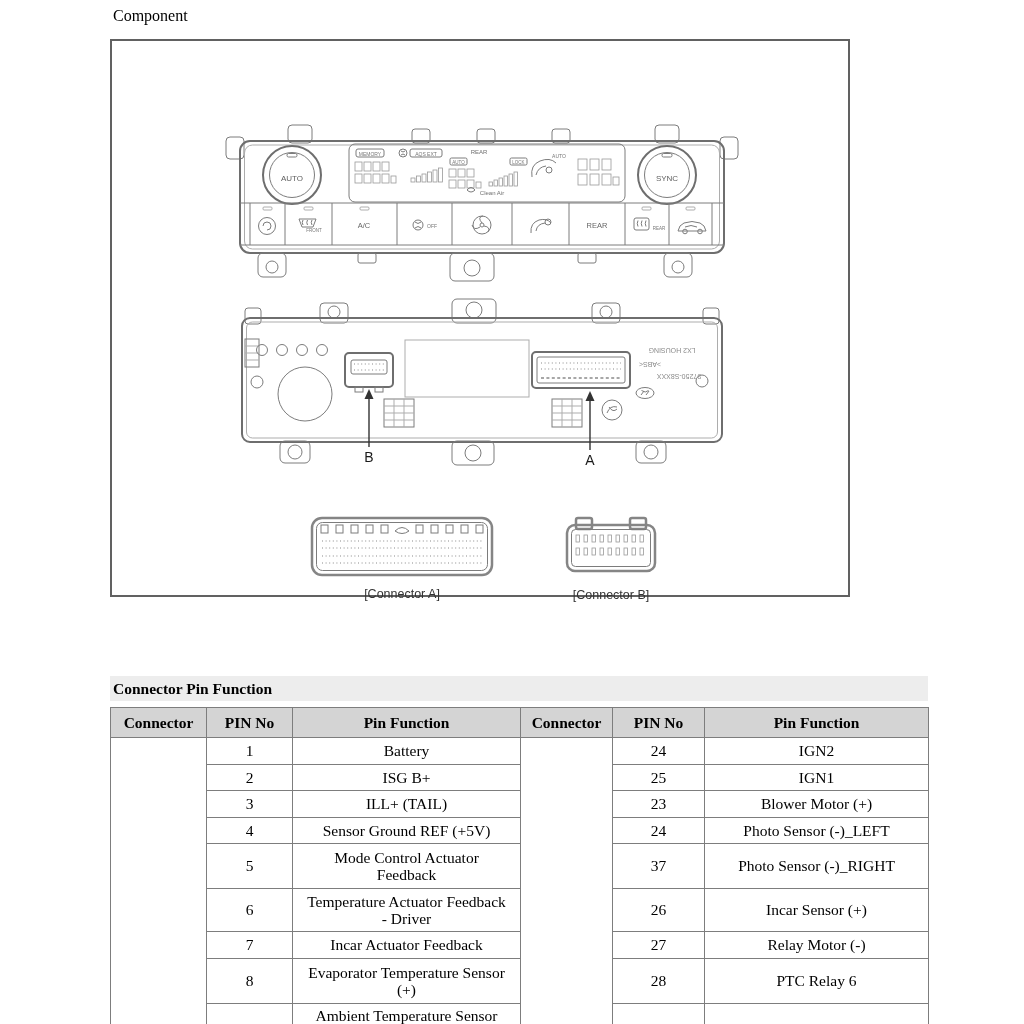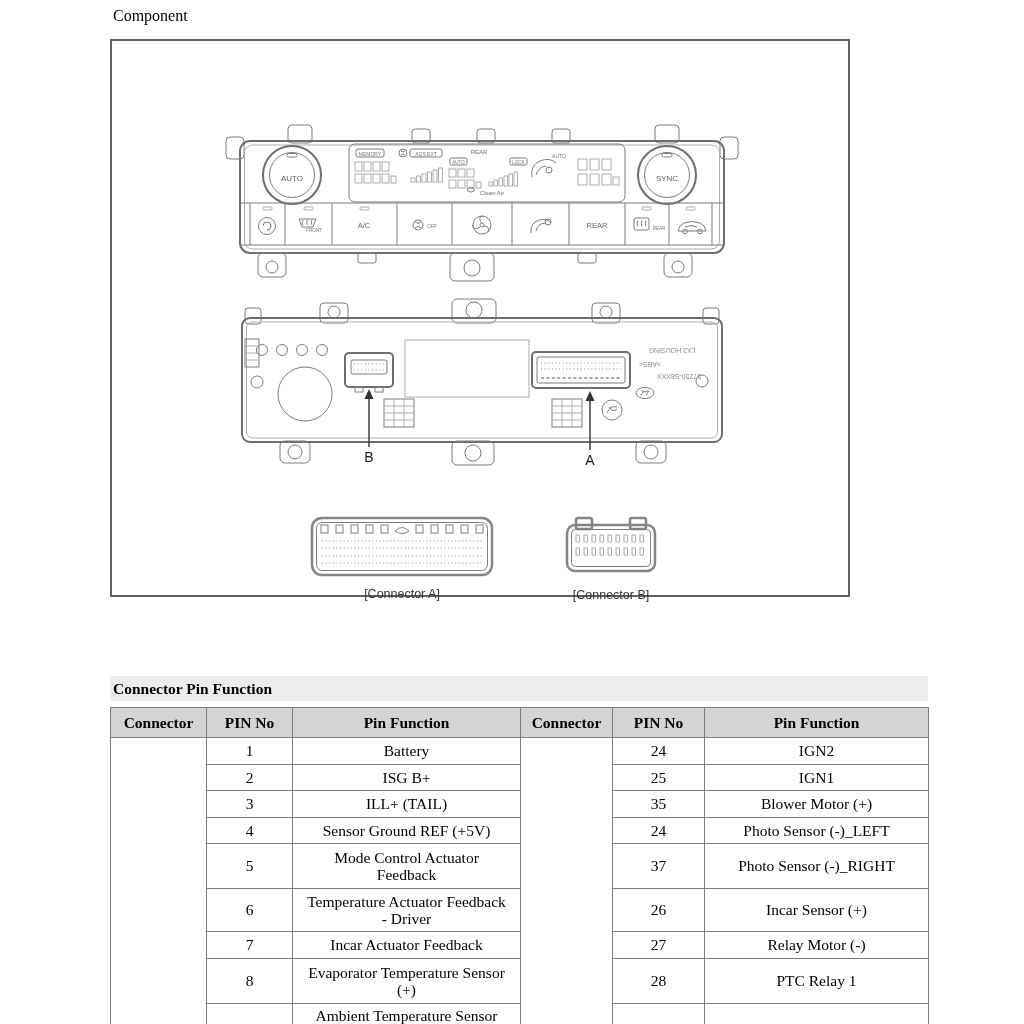--- a/index.html
+++ b/index.html
@@ -393,21 +393,21 @@
     </tr>
     <tr class="h26">
       <td>2</td>
       <td class="fn">ISG B+</td>
       <td>25</td>
       <td class="fn">IGN1</td>
     </tr>
     <tr class="h27">
       <td>3</td>
       <td class="fn">ILL+ (TAIL)</td>
-      <td>35</td>
+      <td>23</td>
       <td class="fn">Blower Motor (+)</td>
     </tr>
     <tr class="h26">
       <td>4</td>
       <td class="fn">Sensor Ground REF (+5V)</td>
       <td>24</td>
       <td class="fn">Photo Sensor (-)_LEFT</td>
     </tr>
     <tr class="h45">
       <td>5</td>
@@ -427,21 +427,21 @@
       <td>7</td>
       <td class="fn">Incar Actuator Feedback</td>
       <td>27</td>
       <td class="fn">Relay Motor (-)</td>
     </tr>
     <tr class="h45">
       <td>8</td>
       <td class="fn">Evaporator Temperature Sensor
 (+)</td>
       <td>28</td>
-      <td class="fn">PTC Relay 1</td>
+      <td class="fn">PTC Relay 6</td>
     </tr>
     <tr class="hlast">
       <td></td>
       <td class="fn">Ambient Temperature Sensor</td>
       <td></td>
       <td class="fn"></td>
     </tr>
   </tbody>
 </table>
 

